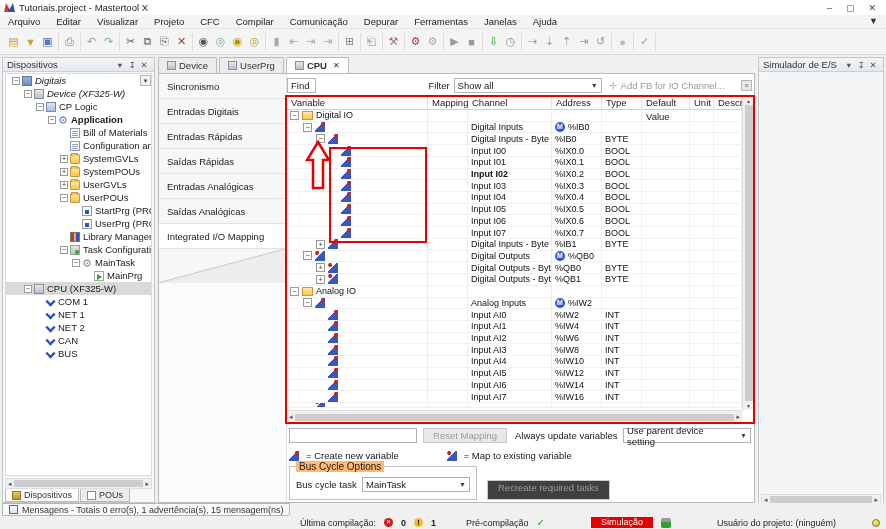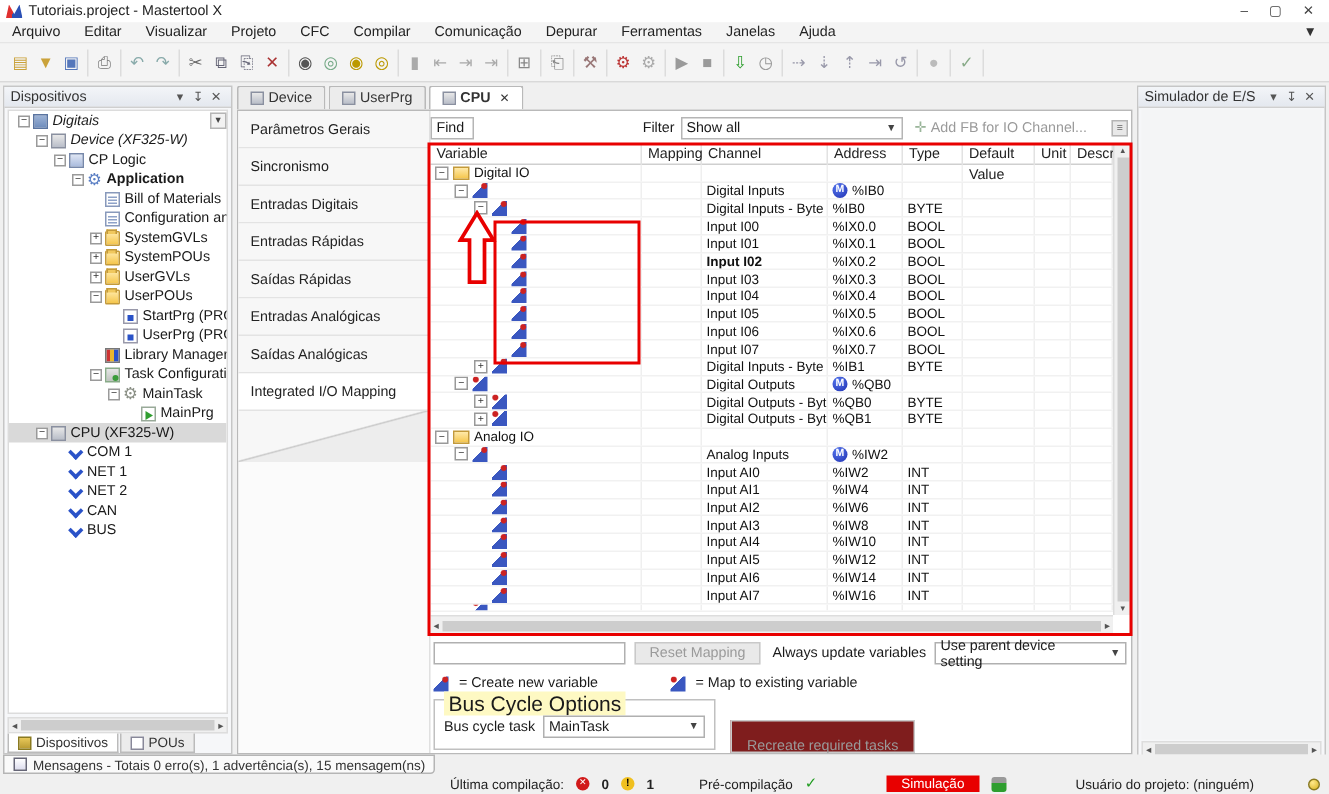--- a/index.html
+++ b/index.html
@@ -106,22 +106,22 @@
   .red-rect { position:absolute; border:2px solid #e80000; pointer-events:none; }
 
   
   .map-bottom { position:absolute; left:128px; top:352px; right:2px; height:76px; font-size:9.5px; }
   .mb-input { position:absolute; left:2px; top:2px; width:128px; height:15px; border:1px solid #b0b0b0; background:#fff; }
   .mb-btn { position:absolute; top:2px; height:15px; border:1px solid #c9c9c9; background:#e9e9e9; color:#9a9a9a; text-align:center; line-height:13px; padding:0 8px; }
   .mb-lbl { position:absolute; top:4px; }
   .mb-combo { position:absolute; top:2px; height:15px; border:1px solid #b0b0b0; background:#fff; display:flex; align-items:center; justify-content:space-between; padding:0 3px; }
   .legend { position:absolute; left:2px; top:24px; display:flex; align-items:center; gap:4px; }
   .groupbox { position:absolute; left:2px; top:40px; width:188px; height:34px; border:1px solid #c0c0c0; }
-  .groupbox .gb-title { position:absolute; left:6px; top:-6px; background:#fef9c3; padding:0 3px; font-size:14px; }
-  .recreate { position:absolute; left:200px; top:54px; height:20px; border:1px solid #c9c9c9; background:#7f1d1d; color:#9a9a9a; line-height:14px; padding:10px 10px; }
+  .groupbox .gb-title { position:absolute; left:6px; top:-6px; background:#fdba74; padding:0 3px; font-size:10px; }
+  .recreate { position:absolute; left:200px; top:54px; height:20px; border:1px solid #c9c9c9; background:#404040; color:#9a9a9a; line-height:14px; padding:0 10px; }
 
   
   #simbody { position:absolute; left:2px; top:15px; right:2px; bottom:13px; background:#f4f5f6; }
 
   
   .msgbar { position:absolute; left:0; top:503px; width:886px; height:13px; background:#f0f0f0; }
   .msg-tab { position:absolute; left:2px; top:0; height:13px; display:flex; align-items:center; gap:4px; background:#fafafa; border:1px solid #b5b5b5; padding:0 6px; font-size:9px; color:#333; border-radius:0 0 3px 0; }
   .msg-ico { width:9px; height:9px; border:1px solid #667; background:linear-gradient(#fff,#dde); }
   .statusbar { position:absolute; left:0; top:516px; width:886px; height:13px; background:#f0f0f0; display:flex; align-items:center; justify-content:flex-end; gap:8px; font-size:9px; color:#222; padding-right:6px; }
   .st-err { width:9px; height:9px; border-radius:50%; background:#d11a1a; color:#fff; font-size:6px; line-height:9px; text-align:center; font-weight:bold; }
@@ -390,21 +390,20 @@
       </span>
       <span class="etab active">
         <span style="width: 9px; height: 9px; background: linear-gradient(rgb(232, 232, 232), rgb(185, 190, 201)); border: 1px solid rgb(138, 144, 160);"></span>
         <span>CPU</span>
         <span class="x">✕</span>
       </span>
     </div>
 
   <div class="editor">
     <div class="settings" id="settings-list">
-        <div class="set-item">Parâmetros Gerais</div>
         <div class="set-item">Sincronismo</div>
         <div class="set-item">Entradas Digitais</div>
         <div class="set-item">Entradas Rápidas</div>
         <div class="set-item">Saídas Rápidas</div>
         <div class="set-item">Entradas Analógicas</div>
         <div class="set-item">Saídas Analógicas</div>
         <div class="set-item sel">Integrated I/O Mapping</div>
         <div class="set-diag"></div>
       </div>
 

